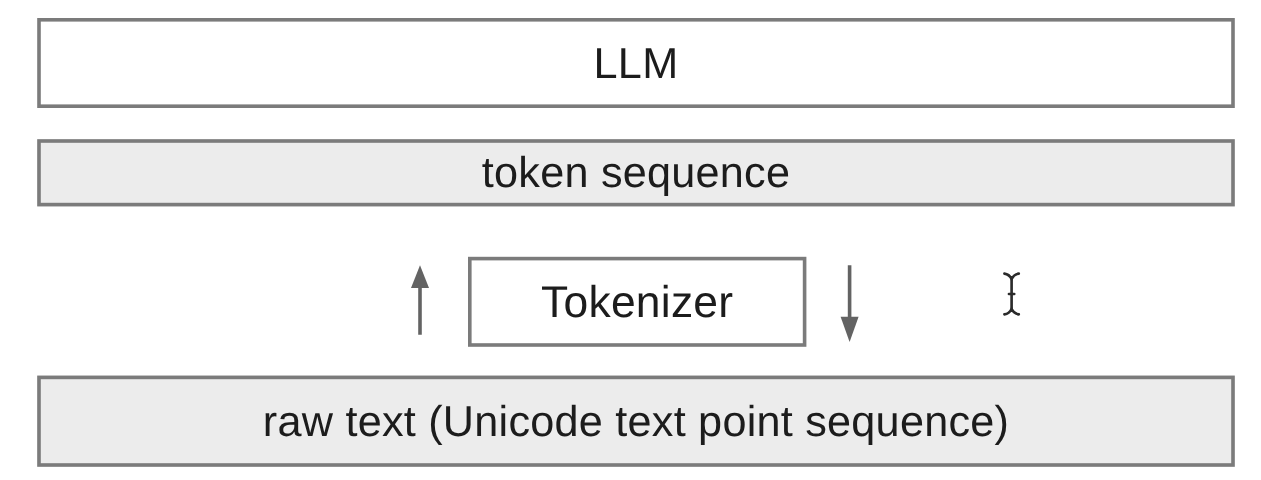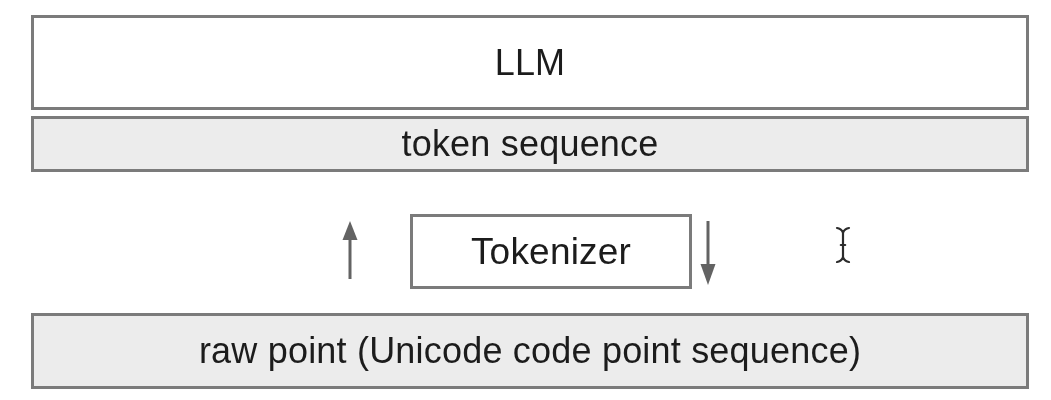--- a/index.html
+++ b/index.html
@@ -27,29 +27,29 @@
     border: 3px solid var(--box-border);
     display: flex;
     align-items: center;
     justify-content: center;
     font-size: 36px;
     color: var(--text);
     letter-spacing: 0.2px;
     white-space: nowrap;
   }
   .box-llm {
-    left: 31px; top: 15px; width: 998px; height: 95px;
+    left: 31px; top: 15px; width: 998px; height: 75px;
     background: var(--box-fill-white);
   }
   .box-token {
     left: 31px; top: 116px; width: 998px; height: 56px;
     background: var(--box-fill-gray);
   }
   .box-tokenizer {
-    left: 410px; top: 214px; width: 282px; height: 75px;
+    left: 390px; top: 214px; width: 282px; height: 75px;
     background: var(--box-fill-white);
     font-size: 37px;
     align-items: center;
   }
   .box-raw {
     left: 31px; top: 313px; width: 998px; height: 76px;
     background: var(--box-fill-gray);
   }
   .icon-abs { position: absolute; display: block; }
   .icon-up-arrow   { left: 338px; top: 219px; }
@@ -86,16 +86,16 @@
   <svg class="icon-abs icon-ibeam" width="20" height="40" viewBox="0 0 20 40" aria-hidden="true">
     <g stroke="#2b2b2b" stroke-width="2.2" fill="none" stroke-linecap="round">
       <path d="M4 3 Q8 3.5 10 7.5 Q12 3.5 16 3"></path>
       <line x1="10" y1="6" x2="10" y2="34"></line>
       <path d="M4 37 Q8 36.5 10 32.5 Q12 36.5 16 37"></path>
       <line x1="7.8" y1="20" x2="12.2" y2="20"></line>
     </g>
   </svg>
 
   <div class="box box-raw">
-    <span>raw point (Unicode code point sequence)</span>
+    <span>raw text (Unicode text point sequence)</span>
   </div>
 
 </div>
 
 </body></html>

